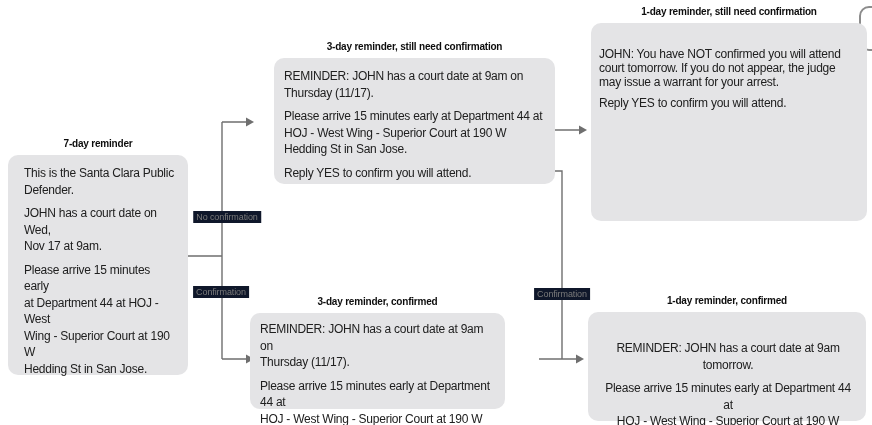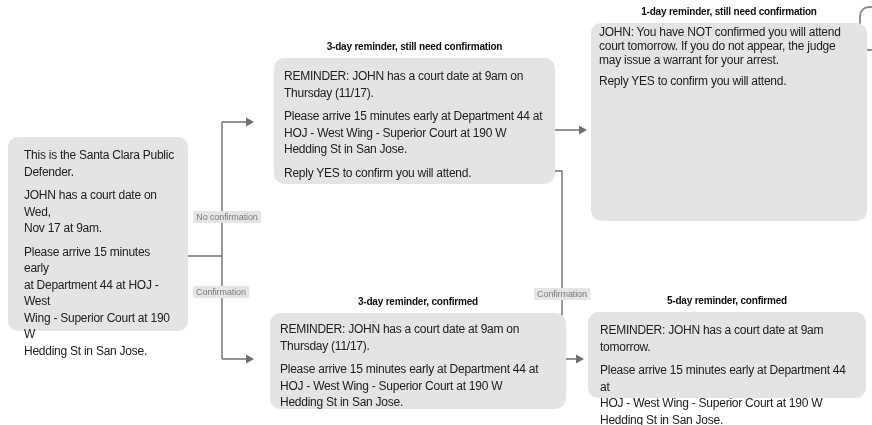--- a/index.html
+++ b/index.html
@@ -34,39 +34,39 @@
     box-sizing: border-box;
     color: #202020;
     font-size: 12px;
     line-height: 16.5px;
     letter-spacing: -0.25px;
   }
   .node-body .para { white-space: pre-line; }
   .node-body .para + .para { margin-top: 7px; }
 
   .n1 { left: 8px;   top: 137px; width: 180px; }
-  .n1 .node-box { height: 194px; padding: 10px 14px 16px 16px; }
+  .n1 .node-box { height: 220px; padding: 10px 14px 16px 16px; }
 
   .n2 { left: 274px; top: 40px;  width: 281px; }
   .n2 .node-box { height: 126px; padding: 10px 9px 0 10px; }
 
   .n3 { left: 591px; top: 5px;   width: 276px; }
-  .n3 .node-box { height: 198px; padding: 2px 8px 0 8px; font-size: 12px; line-height: 14px; }
+  .n3 .node-box { height: 198px; padding: 24px 8px 0 8px; font-size: 12px; line-height: 14px; }
 
-  .n4 { left: 270px; top: 295px; width: 296px; }
+  .n4 { left: 250px; top: 295px; width: 255px; }
   .n4 .node-box { height: 96px;  padding: 8px 9px 0 10px; }
 
   .n5 { left: 588px; top: 294px; width: 278px; }
-  .n5 .node-box { height: 86px;  padding: 10px 10px 0 12px; }
+  .n5 .node-box { height: 109px;  padding: 28px 10px 0 12px; text-align: center; }
 
   .edge-label {
     position: absolute;
     z-index: 3;
     transform: translate(-50%, -50%);
-    background: #e5e5e5;
+    background: #0f172a;
     padding: 1px 3px;
     font-size: 9px;
     letter-spacing: -0.1px;
     color: #7a7a7a;
     white-space: nowrap;
   }
   #lbl-no-confirmation { left: 227px; top: 217px; }
   #lbl-confirmation-left { left: 221px; top: 292px; }
   #lbl-confirmation-right { left: 562px; top: 294px; }
 </style>
@@ -85,20 +85,21 @@
     <g fill="#6f6f6f">
       <path d="M254 122 L246 117.6 V126.4 Z"></path>
       <path d="M254 359 L246 354.6 V363.4 Z"></path>
       <path d="M587 130 L579 125.6 V134.4 Z"></path>
       <path d="M584 359 L576 354.6 V363.4 Z"></path>
     </g>
     <rect x="860" y="7" width="40" height="43" rx="9" fill="none" stroke="#8c8c8c" stroke-width="2"></rect>
   </svg>
 
   <div class="node n1">
+    <div class="node-title">7-day reminder</div>
     <div class="node-box">
       <div class="node-body">
           <div class="para">This is the Santa Clara Public
 Defender.</div>
           <div class="para">JOHN has a court date on Wed,
 Nov 17 at 9am.</div>
           <div class="para">Please arrive 15 minutes early
 at Department 44 at HOJ - West
 Wing - Superior Court at 190 W
 Hedding St in San Jose.</div>
@@ -139,21 +140,21 @@
           <div class="para">REMINDER: JOHN has a court date at 9am on
 Thursday (11/17).</div>
           <div class="para">Please arrive 15 minutes early at Department 44 at
 HOJ - West Wing - Superior Court at 190 W
 Hedding St in San Jose.</div>
         </div>
     </div>
   </div>
 
   <div class="node n5">
-    <div class="node-title">5-day reminder, confirmed</div>
+    <div class="node-title">1-day reminder, confirmed</div>
     <div class="node-box">
       <div class="node-body">
           <div class="para">REMINDER: JOHN has a court date at 9am
 tomorrow.</div>
           <div class="para">Please arrive 15 minutes early at Department 44 at
 HOJ - West Wing - Superior Court at 190 W
 Hedding St in San Jose.</div>
         </div>
     </div>
   </div>

